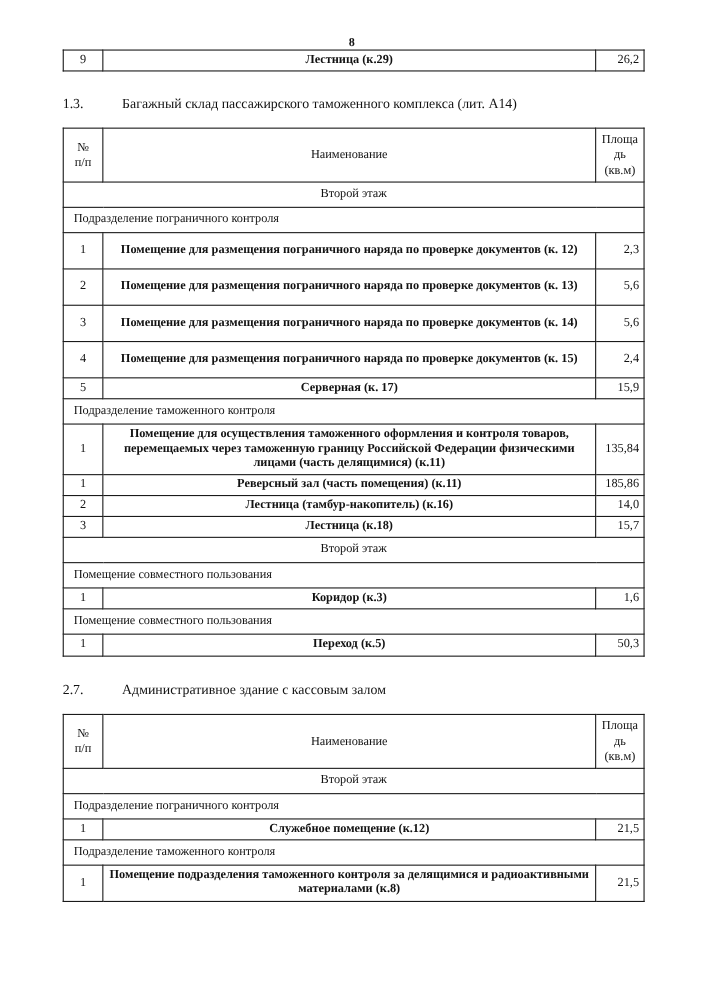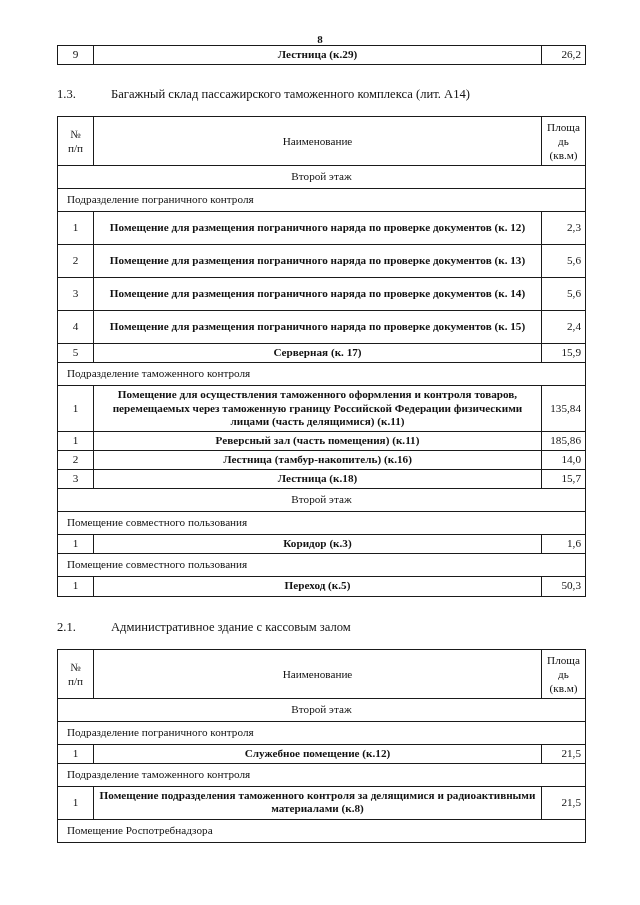--- a/index.html
+++ b/index.html
@@ -234,21 +234,21 @@
         <td class="num">1</td>
         <td class="name">Переход (к.5)</td>
         <td class="area">50,3</td>
       </tr>
     </tbody>
   </table>
 
   <div class="sp-after-t1"></div>
 
   <div class="section-heading">
-    <span class="sec-no">2.1.</span>
+    <span class="sec-no">2.7.</span>
     <span class="sec-title">Административное здание с кассовым залом</span>
   </div>
 
   <div class="sp-after-h14"></div>
 
   <table class="doc-table">
     <colgroup>
         <col class="c-num">
         <col class="c-name">
         <col class="c-area">
@@ -277,19 +277,16 @@
         <td class="area">21,5</td>
       </tr>
       <tr>
         <td class="group" colspan="3">Подразделение таможенного контроля</td>
       </tr>
       <tr class="tall">
         <td class="num">1</td>
         <td class="name">Помещение подразделения таможенного контроля за делящимися и радиоактивными материалами (к.8)</td>
         <td class="area">21,5</td>
       </tr>
-      <tr>
-        <td class="group" colspan="3">Помещение Роспотребнадзора</td>
-      </tr>
     </tbody>
   </table>
 
 </div>
 
 </body></html>

